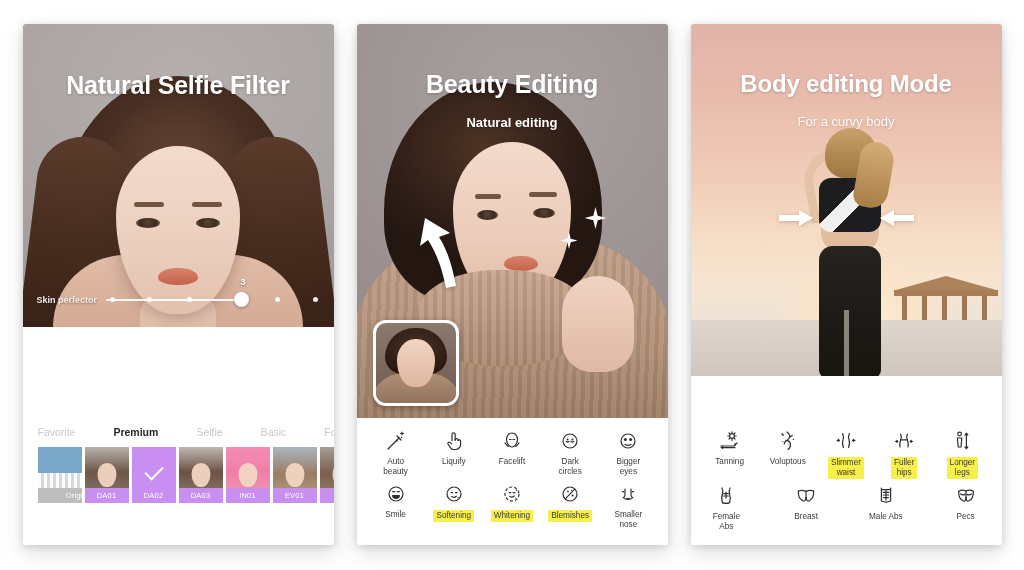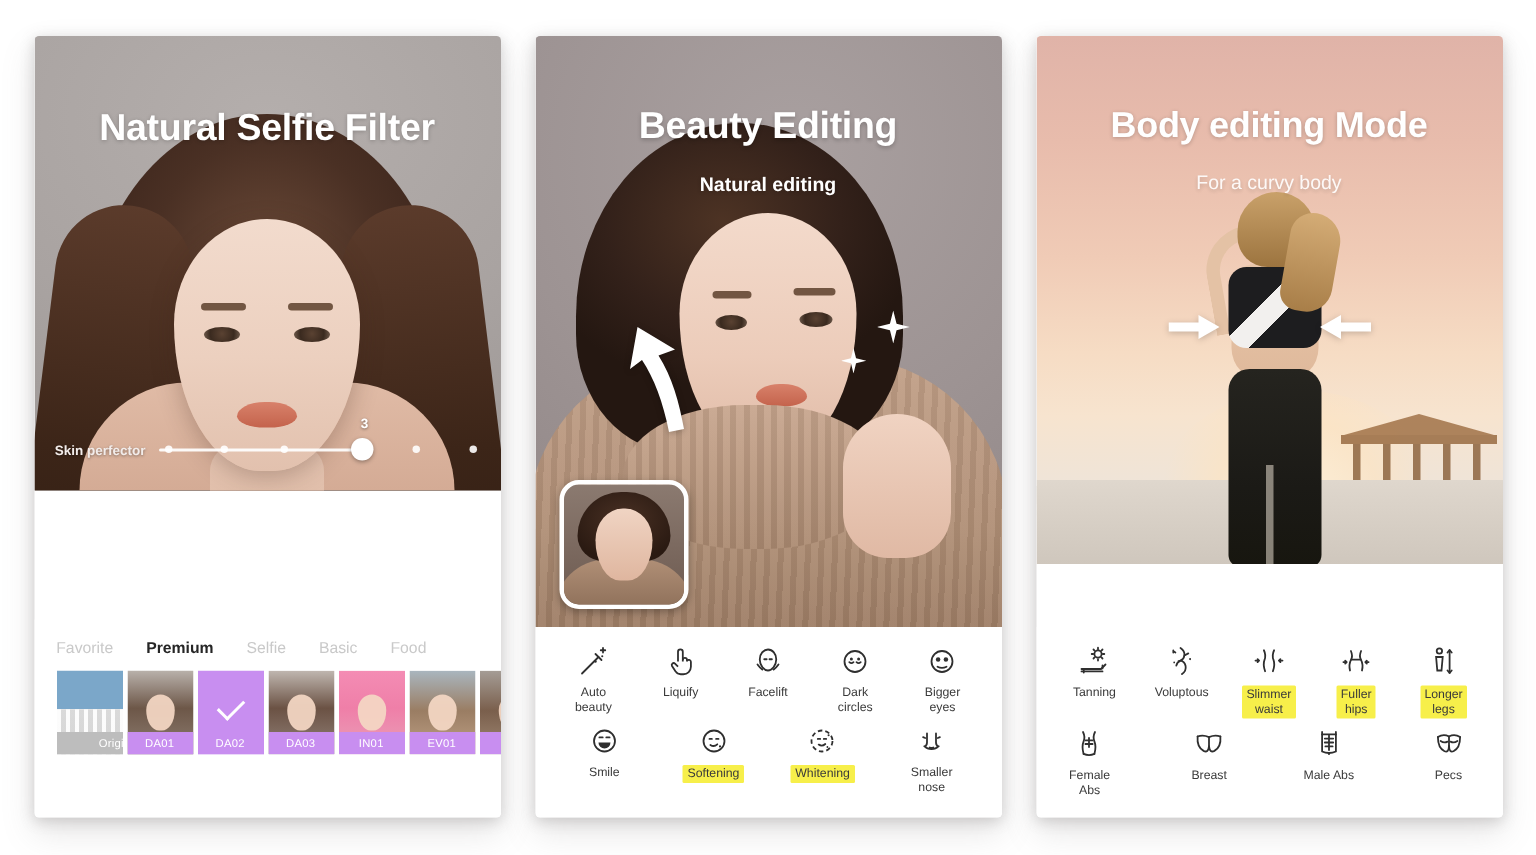--- a/index.html
+++ b/index.html
@@ -204,21 +204,21 @@
   .track-line{position:absolute;left:0;top:6px;height:2px;width:66%;
               background:rgba(255,255,255,.92);border-radius:2px;}
   .dot{position:absolute;top:4px;width:5px;height:5px;border-radius:50%;background:rgba(255,255,255,.9);}
   .knob{position:absolute;top:-1px;width:15px;height:15px;border-radius:50%;background:#fff;
         box-shadow:0 1px 3px rgba(0,0,0,.35);}
   .knob-val{position:absolute;top:-16px;font-size:9px;color:#fff;font-weight:bold;
             text-shadow:0 1px 2px rgba(0,0,0,.45);}
 
   
   .panel{position:absolute;left:0;right:0;bottom:0;top:389px;background:#fff;}
-  .tabs{display:flex;gap:22px;padding:13px 15px 9px 15px;}
+  .tabs{display:flex;gap:38px;padding:13px 15px 9px 15px;}
   .tab{font-size:10.5px;color:#c9c9c9;}
   .tab.active{color:#262626;font-weight:bold;text-align:right;}
   .thumbs{display:flex;gap:3px;padding:0 0 0 15px;overflow:hidden;}
   .thumb{position:relative;width:44px;height:56px;flex:0 0 auto;overflow:hidden;}
   .thumb-cap{
     position:absolute;left:0;right:0;bottom:0;height:15px;
     font-size:7.5px;color:#fff;display:flex;align-items:center;justify-content:center;
     background:#c88ef0;letter-spacing:.2px;
   }
   .thumb.orig .thumb-cap{background:#bdbdbd;color:#fff;padding-left:40px;}
@@ -466,20 +466,32 @@
                 <path d="M9.2 10.6 h1.6 M13.2 10.6 h1.6" stroke-linecap="round"></path>
                 <path d="M9.8 14.4 q2.2 1.5 4.4 -0.4" stroke-linecap="round"></path>
                 <circle cx="16.4" cy="8.2" r=".7" fill="#2f2f2f" stroke="none"></circle>
                 <circle cx="15.6" cy="16" r=".6" fill="#2f2f2f" stroke="none"></circle>
               </g>
             </svg>
           </span>
           <span class="lb hl">Whitening</span>
         </div>
 
+        <div class="tool">
+          <span class="ic">
+            <svg width="24" height="24" viewBox="0 0 24 24" fill="none" stroke="#2f2f2f" stroke-width="1.2">
+              <circle cx="12" cy="12" r="7"></circle>
+              <path d="M7.2 16.8 L16.8 7.2" stroke-linecap="round"></path>
+              <circle cx="10" cy="9.6" r=".9" fill="#2f2f2f" stroke="none"></circle>
+              <circle cx="13.6" cy="8.6" r=".7" fill="#2f2f2f" stroke="none"></circle>
+              <circle cx="14.6" cy="13.4" r="1" fill="#2f2f2f" stroke="none"></circle>
+            </svg>
+          </span>
+          <span class="lb hl">Blemishes</span>
+        </div>
 
         <div class="tool">
           <span class="ic">
             <svg width="24" height="24" viewBox="0 0 24 24" fill="none" stroke="#2f2f2f" stroke-width="1.2" stroke-linecap="round">
               <path d="M9 7 v6 q0 2 -1.6 2.6 q1.6 1.8 4.6 1.8 t4.6 -1.8 Q15 15 15 13 V7"></path>
               <path d="M10.8 16.3 q1.2 .7 2.4 0"></path>
               <path d="M6.4 9.4 l1.4 .6 M17.6 9.4 l-1.4 .6"></path>
             </svg>
           </span>
           <span class="lb">Smaller<br>nose</span>

